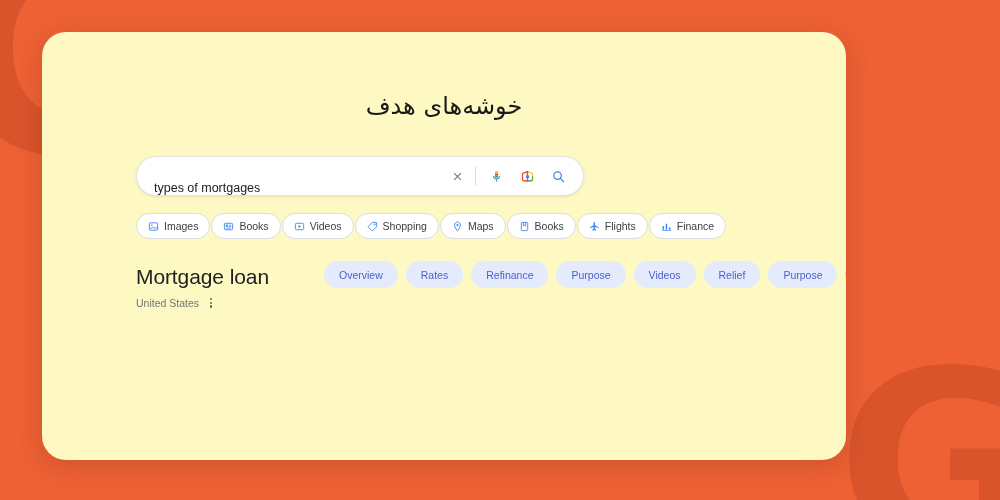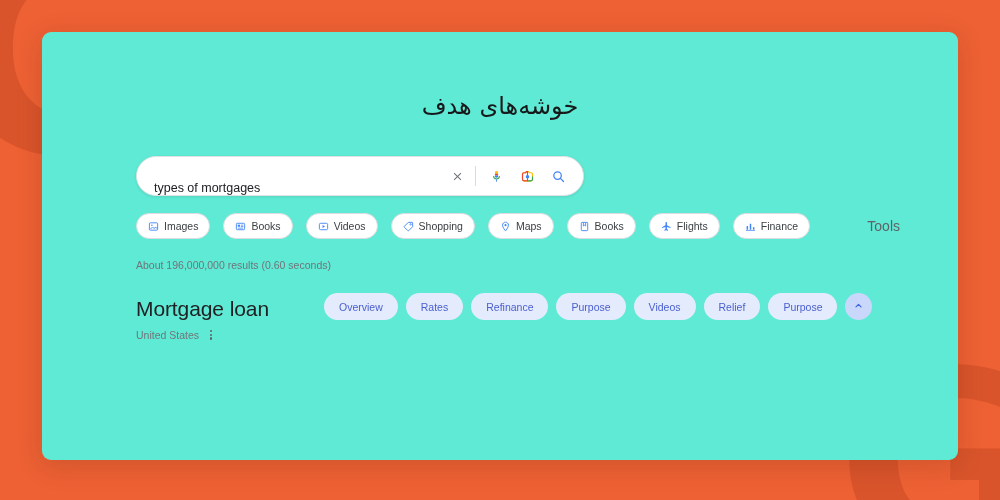--- a/index.html
+++ b/index.html
@@ -41,24 +41,24 @@
     font-size: 250px;
     right: -42px;
     bottom: -88px;
   }
 
   
   .card {
     position: absolute;
     left: 42px;
     top: 32px;
-    width: 916px;
+    width: 804px;
     height: 428px;
-    background: #5eead4;
-    border-radius: 9px;
+    background: #fef9c3;
+    border-radius: 24px;
     box-shadow: 0 6px 26px rgba(80, 25, 5, 0.18);
     overflow: hidden;
   }
 
   .page-title {
     text-align: center;
     margin-top: 60px;
     font-size: 24px;
     color: #17181a;
     direction: rtl;
@@ -117,21 +117,21 @@
 
   
   .filters-row {
     display: flex;
     align-items: center;
     margin: 17px 0 0 94px;
     width: 770px;
   }
   .filters {
     display: flex;
-    gap: 13px;
+    gap: 1px;
     flex: 1;
   }
   .filter-chip {
     display: flex;
     align-items: center;
     gap: 5px;
     height: 26px;
     padding: 0 11px;
     border: 1px solid #dadce0;
     border-radius: 14px;
@@ -374,21 +374,20 @@
               <line x1="2" y1="20.6" x2="22" y2="20.6" stroke="#4285F4" stroke-width="1.6"></line>
             </svg>
         </span>
         <span>Finance</span>
       </button>
     </div>
 
     <button class="tools-btn">Tools</button>
   </div>
 
-  <div class="result-stats">About 196,000,000 results (0.60 seconds)</div>
 
   <div class="kp">
 
     <div class="kp-left">
       <div class="kp-title">Mortgage loan</div>
       <div class="kp-sub">
         <span class="kp-country">United States</span>
         <span class="kebab">
           <span></span>
             <span></span>

